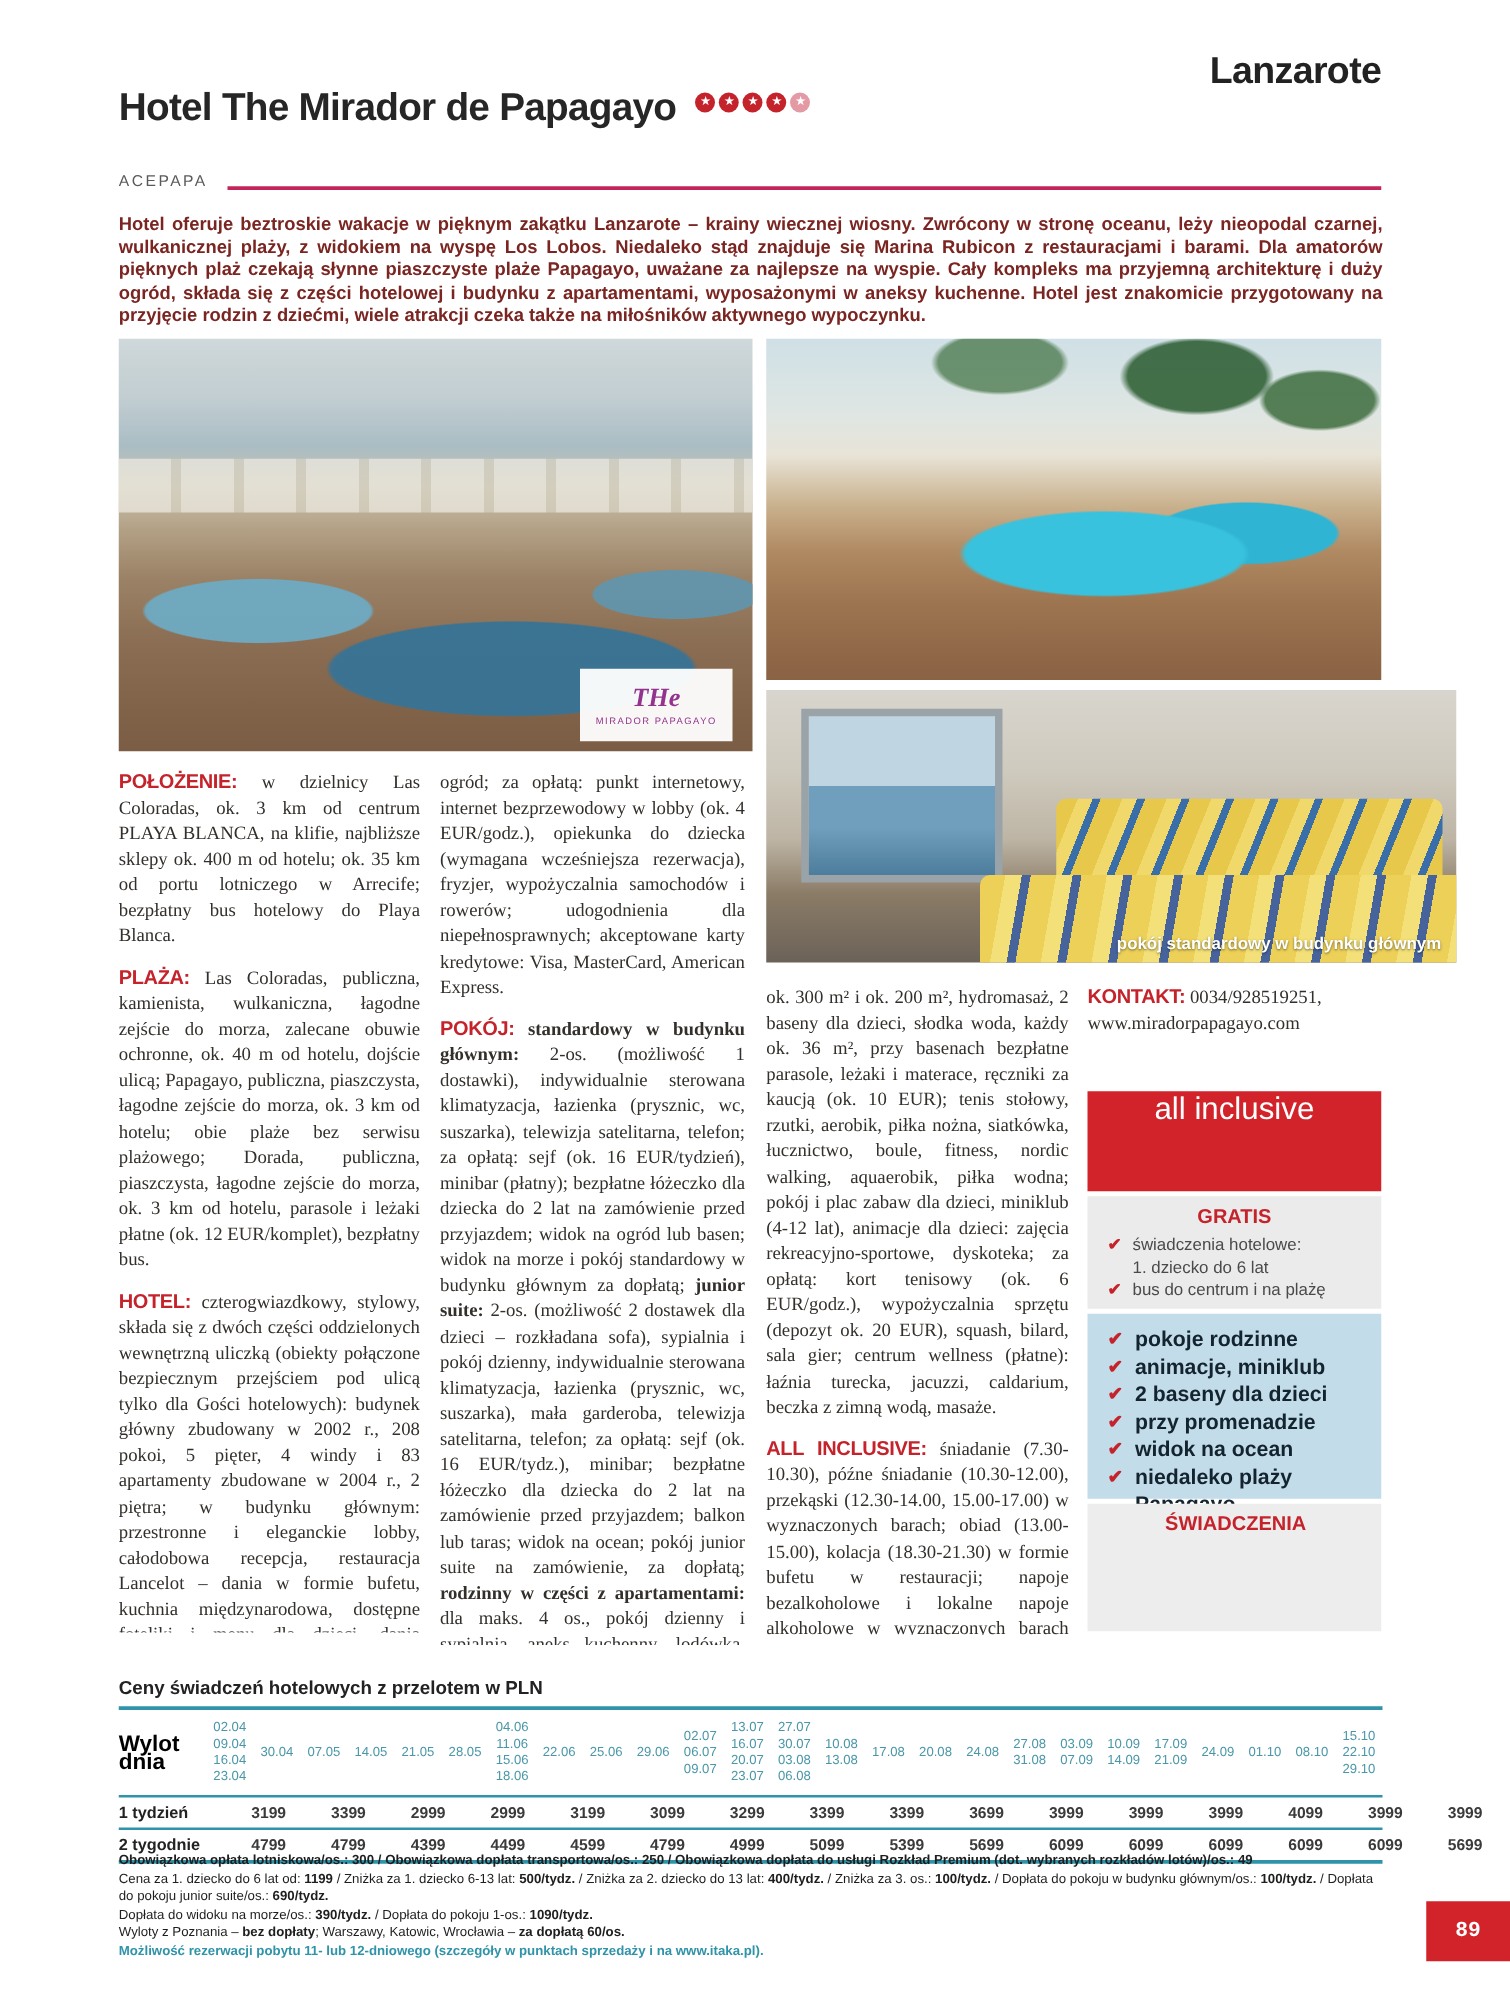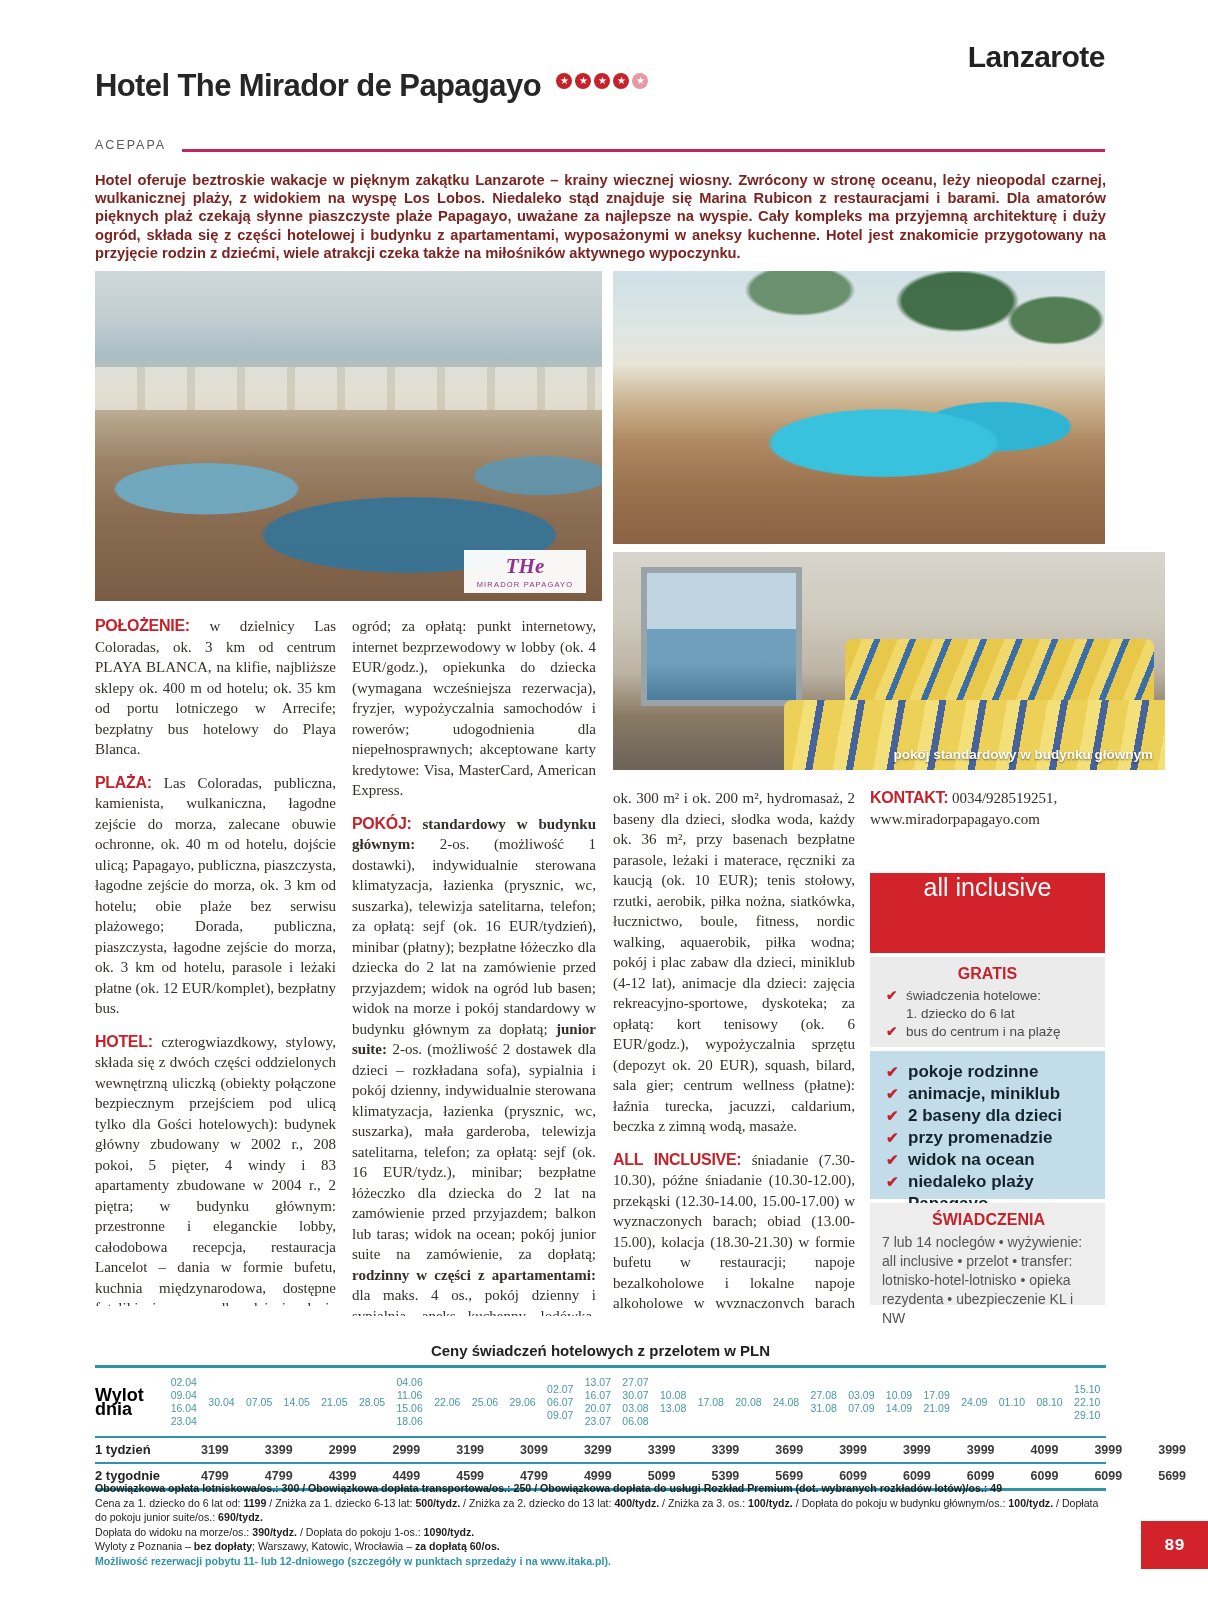--- a/index.html
+++ b/index.html
@@ -21,21 +21,21 @@
 
   .photo{position:absolute;overflow:hidden;}
   .photo1{left:95px;top:271px;width:507px;height:330px;
     background:
       radial-gradient(ellipse 150px 42px at 22% 66%, rgba(110,170,195,.95) 0 60%, rgba(110,170,195,0) 62%),
       radial-gradient(ellipse 240px 62px at 62% 80%, rgba(55,115,150,.95) 0 60%, rgba(55,115,150,0) 62%),
       radial-gradient(ellipse 110px 32px at 88% 62%, rgba(95,150,175,.9) 0 60%, rgba(95,150,175,0) 62%),
       linear-gradient(180deg,#cfd8da 0%,#c2ced2 14%,#aabdc4 26%,#c9c2ae 36%,#b3a186 46%,#9b8266 58%,#8a6d52 74%,#7b5c44 100%);}
   .bld-band{position:absolute;left:0;right:0;top:29%;height:13%;opacity:.75;
       background:repeating-linear-gradient(90deg,#ece9e0 0 42px,#d6d1c2 42px 50px);}
-  .logo-box{position:absolute;right:16px;bottom:8px;width:122px;height:43px;background:rgba(255,255,255,.95);
+  .logo-box{position:absolute;right:16px;bottom:8px;width:122px;height:58px;background:rgba(255,255,255,.95);
       display:flex;flex-direction:column;align-items:center;justify-content:center;}
   .logo-script{font-family:"Liberation Serif",serif;font-style:italic;font-weight:700;font-size:21px;color:#93338d;line-height:22px;}
   .logo-name{font-size:7.5px;letter-spacing:1.2px;color:#93338d;margin-top:3px;}
 
   .photo2{left:613px;top:271px;width:492px;height:273px;
     background:
       radial-gradient(ellipse 185px 55px at 55% 63%, #38c2de 0 60%, rgba(56,194,222,0) 63%),
       radial-gradient(ellipse 120px 40px at 78% 57%, #2fb4d4 0 60%, rgba(47,180,212,0) 63%),
       radial-gradient(ellipse 95px 48px at 70% 11%, rgba(40,90,45,.85) 0 58%, rgba(40,90,45,0) 65%),
       radial-gradient(ellipse 75px 38px at 90% 18%, rgba(50,100,50,.8) 0 58%, rgba(50,100,50,0) 65%),
@@ -76,21 +76,21 @@
   .gratis-box .chk-row{font-size:13.5px;line-height:18px;color:#4a4a4a;}
   .feat-box{position:absolute;left:870px;top:1051px;width:235px;height:148px;background:#c3dcea;
        padding-top:10px;box-sizing:border-box;}
   .feat-box .chk-row{font-size:17px;line-height:22px;font-weight:700;color:#13242e;}
   .feat-box .chk{font-size:15px;width:22px;flex:0 0 22px;}
   .sw-box{position:absolute;left:870px;top:1203px;width:235px;height:102px;background:#ededed;
        padding:8px 10px 0 12px;box-sizing:border-box;}
   .sw-text{font-size:14px;line-height:19px;color:#555;}
 
   .table-wrap{position:absolute;left:95px;top:1342px;width:1011px;}
-  .t-title{text-align:center;font-size:15px;font-weight:700;color:#222;margin-bottom:6px;}
+  .t-title{font-size:15px;font-weight:700;color:#222;margin-bottom:6px;}
   .ptable{border-top:3px solid #2f93a9;border-bottom:3px solid #2f93a9;}
   .pt-row{display:flex;}
   .pt-row + .pt-row{border-top:2px solid #2f93a9;}
   .pt-cell{flex:1;text-align:center;}
   .pt-dep,.pt-rowlabel{flex:0 0 70px;text-align:left;font-weight:700;}
   .pt-dep{color:#000000;font-size:18px;line-height:14px;align-self:center;}
   .pt-dates-row{min-height:62px;align-items:center;padding:3px 0;}
   .pt-dates{font-size:10.5px;line-height:13px;color:#4a97a8;align-self:center;}
   .pt-rowlabel{color:#222;font-size:13px;}
   .pt-price{font-size:12.5px;font-weight:600;color:#3a3a3a;}
@@ -216,21 +216,20 @@
           <span class="chk">✔</span>
           <span class="chk-t">
             <div>niedaleko plaży Papagayo</div>
           </span>
         </div>
       </div>
   </div>
 
   <div class="sw-box">
     <div class="box-title">ŚWIADCZENIA</div>
-    <div class="sw-text">7 lub 14 noclegów • wyżywienie: all inclusive • przelot • transfer: lotnisko-hotel-lotnisko • opieka rezydenta • ubezpieczenie KL i NW</div>
   </div>
 
   <div class="table-wrap">
     <div class="t-title">Ceny świadczeń hotelowych z przelotem w PLN</div>
     <div class="ptable">
       <div class="pt-row pt-dates-row">
           <div class="pt-cell pt-dep">
             <div class="">Wylot</div>
             <div class="">dnia</div>
           </div>

